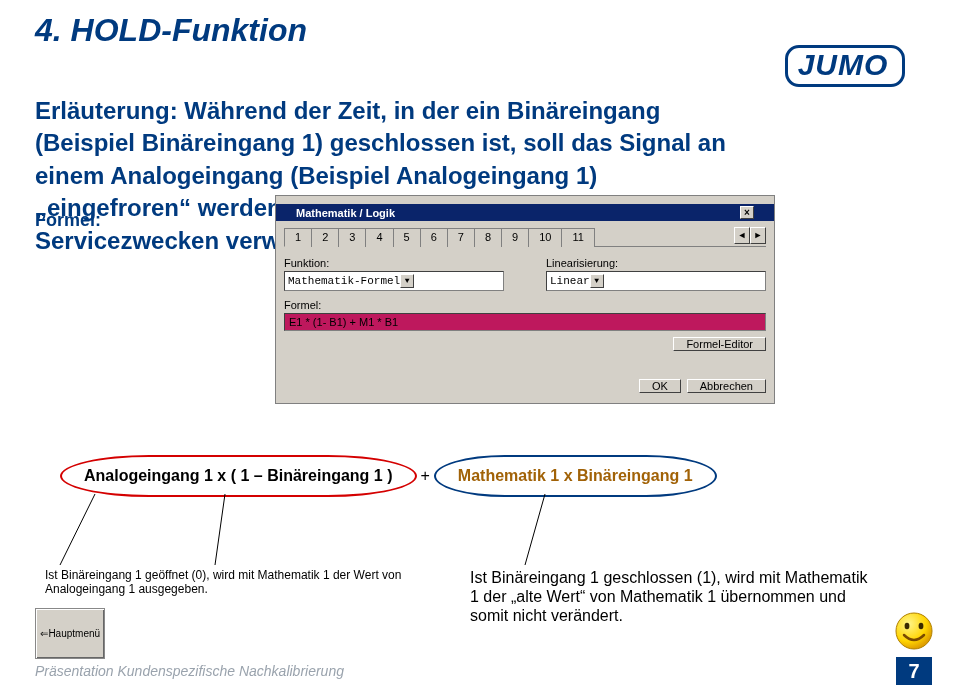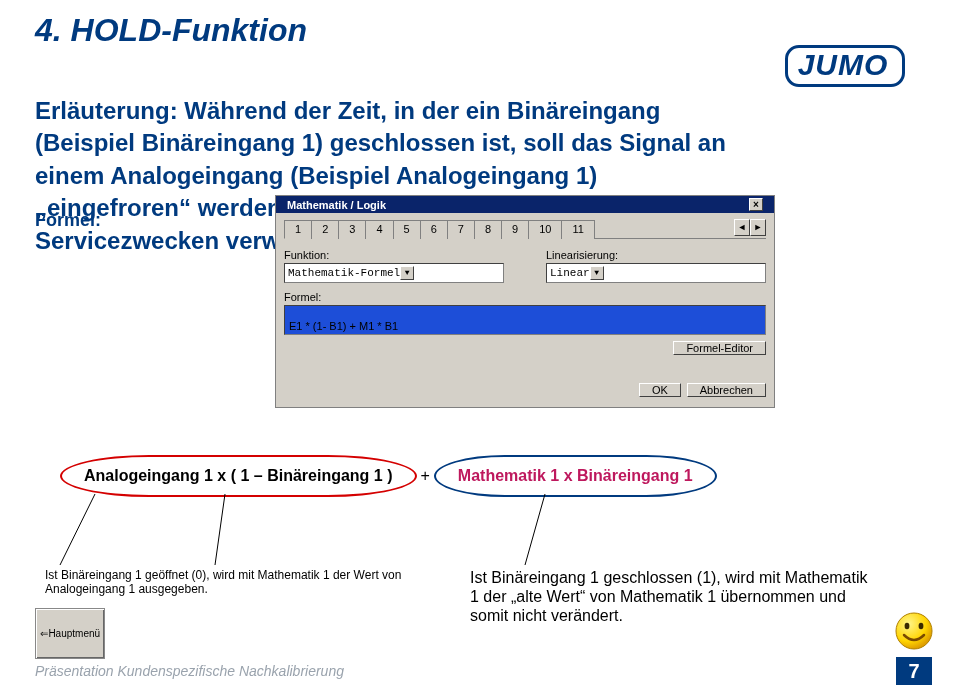--- a/index.html
+++ b/index.html
@@ -63,25 +63,26 @@
     background: #d4d0c8;
     border: 1px solid #808080;
     font-family: Tahoma, Arial, sans-serif;
     font-size: 11px;
     color: #000;
   }
   .dlg-title {
     background: #0a246a;
     color: #fff;
     font-weight: 700;
-    padding: 2px 11px;
+    padding: 2px 20px;
     font-size: 11px;
     display: flex;
     justify-content: space-between;
     align-items: center;
+    margin-top: 8px;
   }
   .dlg-close {
     background: #d4d0c8;
     color: #000;
     width: 14px; height: 13px;
     text-align: center;
     font-size: 10px;
     line-height: 12px;
     border: 1px solid #fff;
     border-right-color:#404040; border-bottom-color:#404040;
@@ -132,24 +133,24 @@
     width: 14px; height: 14px;
     background: #d4d0c8;
     border: 1px solid #fff;
     border-right-color:#404040; border-bottom-color:#404040;
     text-align: center;
     font-size: 8px;
     line-height: 12px;
   }
   .textbox {
     width: 100%;
-    background: #1d4ed8;
+    background: #be185d;
     border: 1px solid #808080;
     border-top-color:#404040; border-left-color:#404040;
-    padding: 14px 4px;
+    padding: 2px 4px;
     font-size: 11px;
     height: 18px;
   }
   .btn {
     background: #d4d0c8;
     border: 1px solid #fff;
     border-right-color:#404040; border-bottom-color:#404040;
     padding: 0 12px;
     font-size: 11px;
     cursor: pointer;
@@ -165,21 +166,21 @@
     font-weight: 700;
     font-size: 16px;
   }
   .oval {
     border: 2px solid;
     border-radius: 50%/100%;
     padding: 10px 22px;
     white-space: nowrap;
   }
   .oval-red { border-color: #d40000; color: #000; text-align: right; }
-  .oval-blue { border-color: #003a7f; color: #be185d; }
+  .oval-blue { border-color: #003a7f; color: #a16207; }
   .plus { margin: 0 4px; font-weight: 400; }
 
   .lines-svg { position: absolute; top: 480px; left: 0; width: 960px; height: 95px; pointer-events:none; }
 
   .caption-left {
     position: absolute;
     top: 568px; left: 45px;
     width: 360px;
     font-size: 12px;
     color: #000;

